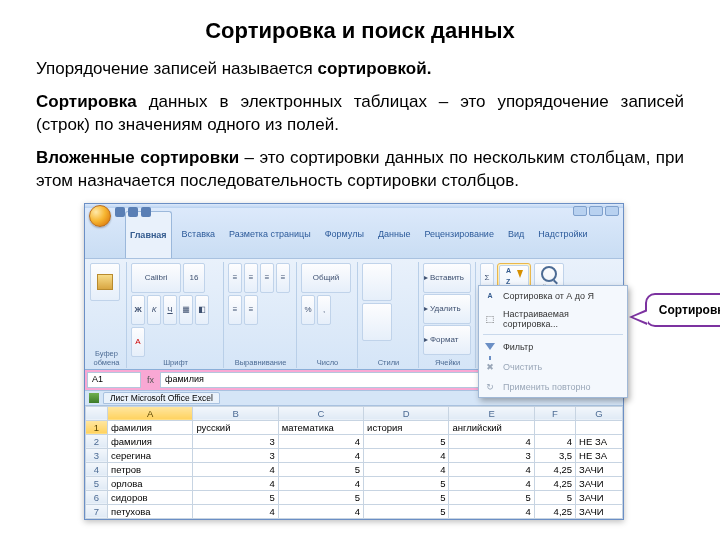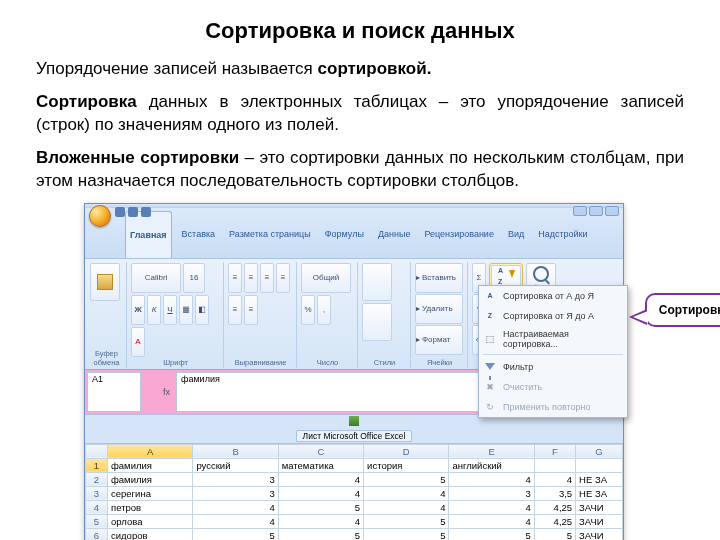--- a/index.html
+++ b/index.html
@@ -135,25 +135,25 @@
   .az .mi-icon::before { content:"A"; font-size:7px; font-weight:bold; color:#355c8f; line-height:7px; }
   .za .mi-icon::before { content:"Z"; font-size:7px; font-weight:bold; color:#355c8f; }
   .funnel { width:0;height:0;border-left:5px solid transparent;border-right:5px solid transparent;border-top:7px solid #6b8fc5; position:relative;}
   .funnel::after{content:"";position:absolute;left:-1px;top:6px;width:2px;height:4px;background:#6b8fc5;}
 
   
   .fx-row {
     display:flex; background:#f9a8d4; border-bottom:1px solid #a9c2e0; font-size:9px;
   }
   .namebox { width:54px; background:#fff; border:1px solid #b4c7dd; margin:2px; padding:1px 4px; }
-  .fx-lbl { padding:17px 4px; color:#555;margin-left:16px; }
+  .fx-lbl { padding:5px 4px; color:#555; }
   .fx-input { flex:1; background:#fff; border:1px solid #b4c7dd; margin:2px; padding:1px 4px; }
 
   
-  .book-row { display:flex; align-items:center; gap:4px; background:#d5e5f7; padding:1px 4px; border-bottom:1px solid #a9c2e0;flex-direction:column;}
+  .book-row { display:flex; align-items:center; gap:4px; background:#d5e5f7; padding:1px 4px; border-bottom:1px solid #a9c2e0;}
   .book-tab { background:#eaf2fb; border:1px solid #a9c2e0; padding:0 6px; border-radius:2px 2px 0 0; font-size:8.5px;}
   .xls-ic { width:10px;height:10px;background:linear-gradient(#6faf4f,#3d7b28); display:inline-block; }
 
   
   .grid-wrap { background:#fff; }
   table.grid { border-collapse: collapse; width:100%; font-size:9.5px; }
   .grid th, .grid td { border:1px solid #c7d4e2; padding:1px 3px; height:14px; }
   .grid thead th { background:linear-gradient(#f3f7fc,#e0eaf5); color:#4c6b94; font-weight:normal; text-align:center; }
   .grid tbody th { background:linear-gradient(#f3f7fc,#e0eaf5); color:#4c6b94; font-weight:normal; text-align:center; width:16px; }
   .grid .sel { background:linear-gradient(#ffe7a2,#ffd25e); color:#5c4600; }
@@ -276,21 +276,21 @@
           <div class="rg-label">Выравнивание</div>
         </div>
         <div class="rg" style="width:60px">
           <div class="rg-body">
             <span class="rbtn" style="width:50px">Общий</span>
             <span class="rbtn">%</span>
             <span class="rbtn">,</span>
           </div>
           <div class="rg-label">Число</div>
         </div>
-        <div class="rg" style="width:52px">
+        <div class="rg" style="width:60px">
           <div class="rg-body">
             <span class="rbtn rbig"></span>
             <span class="rbtn rbig"></span>
           </div>
           <div class="rg-label">Стили</div>
         </div>
         <div class="rg" style="width:56px">
           <div class="rg-body" style="flex-direction:column;gap:1px">
             <span class="rbtn" style="width:48px;justify-content:flex-start;gap:2px">▸ <span>Вставить</span></span>
             <span class="rbtn" style="width:48px;justify-content:flex-start;gap:2px">▸ <span>Удалить</span></span>
@@ -422,24 +422,20 @@
           </tbody>
         </table>
       </div>
     </div>
 
     <div class="menu">
       <div class="menu-item az">
           <span class="mi-icon"></span>
           <span class="mi-text">Сортировка от А до Я</span>
         </div>
-      <div class="menu-item za">
-          <span class="mi-icon"></span>
-          <span class="mi-text">Сортировка от Я до А</span>
-        </div>
       <div class="menu-item">
           <span class="mi-icon">⬚</span>
           <span class="mi-text">Настраиваемая сортировка...</span>
         </div>
       <div class="menu-sep"></div>
       <div class="menu-item">
           <span class="mi-icon">
             <span class="funnel"></span>
           </span>
           <span class="mi-text">Фильтр</span>

